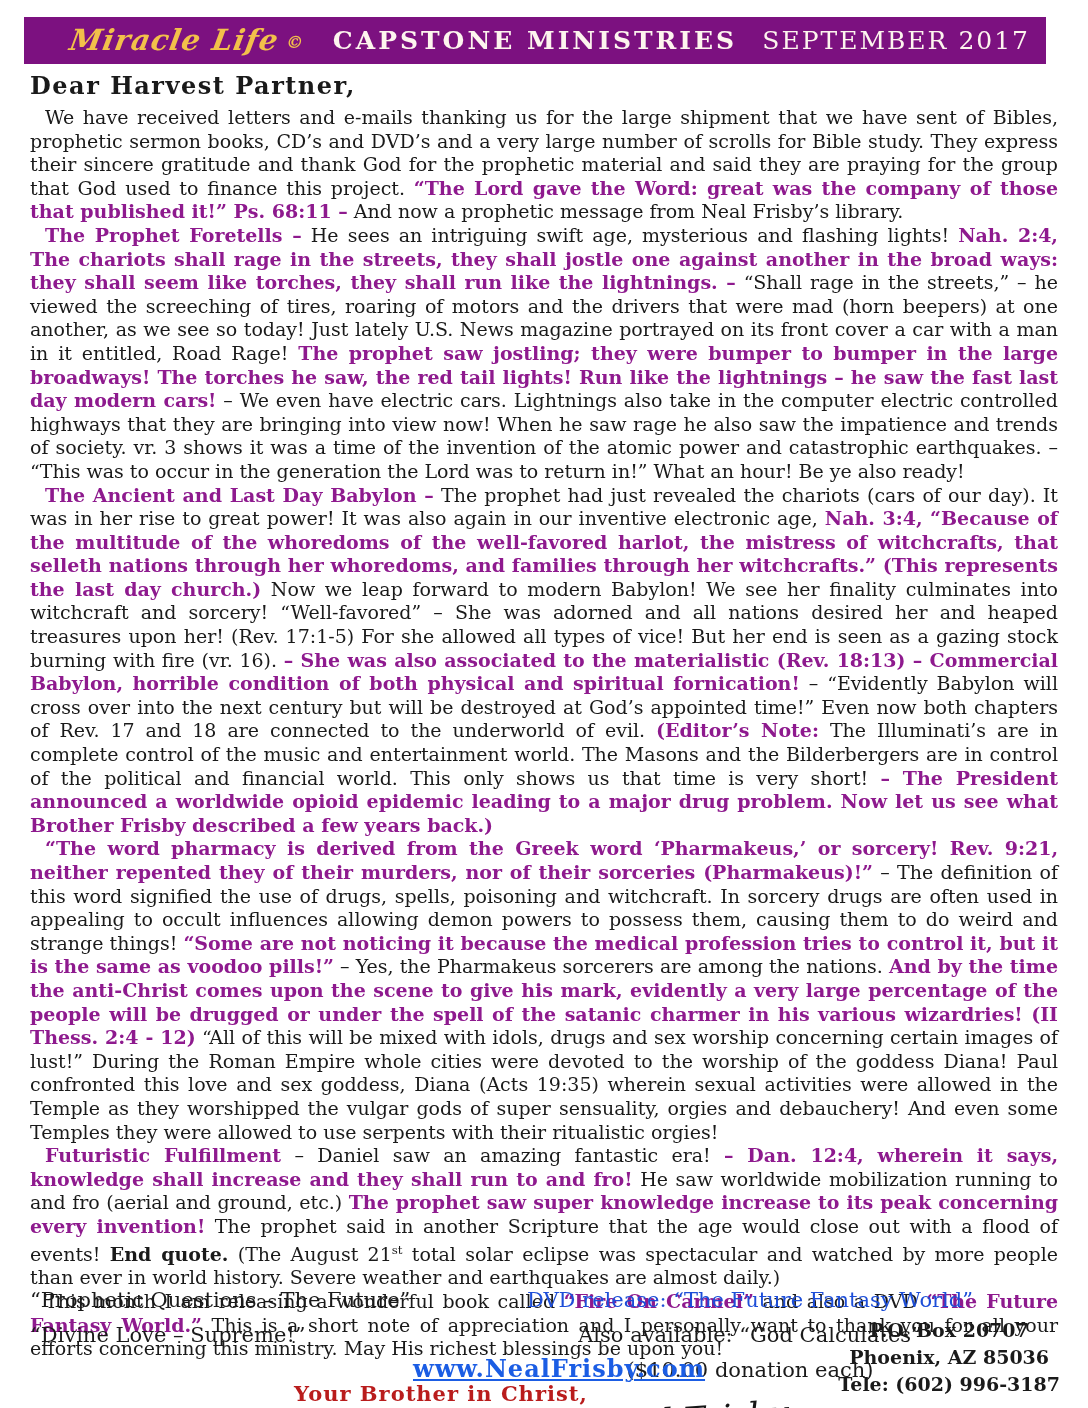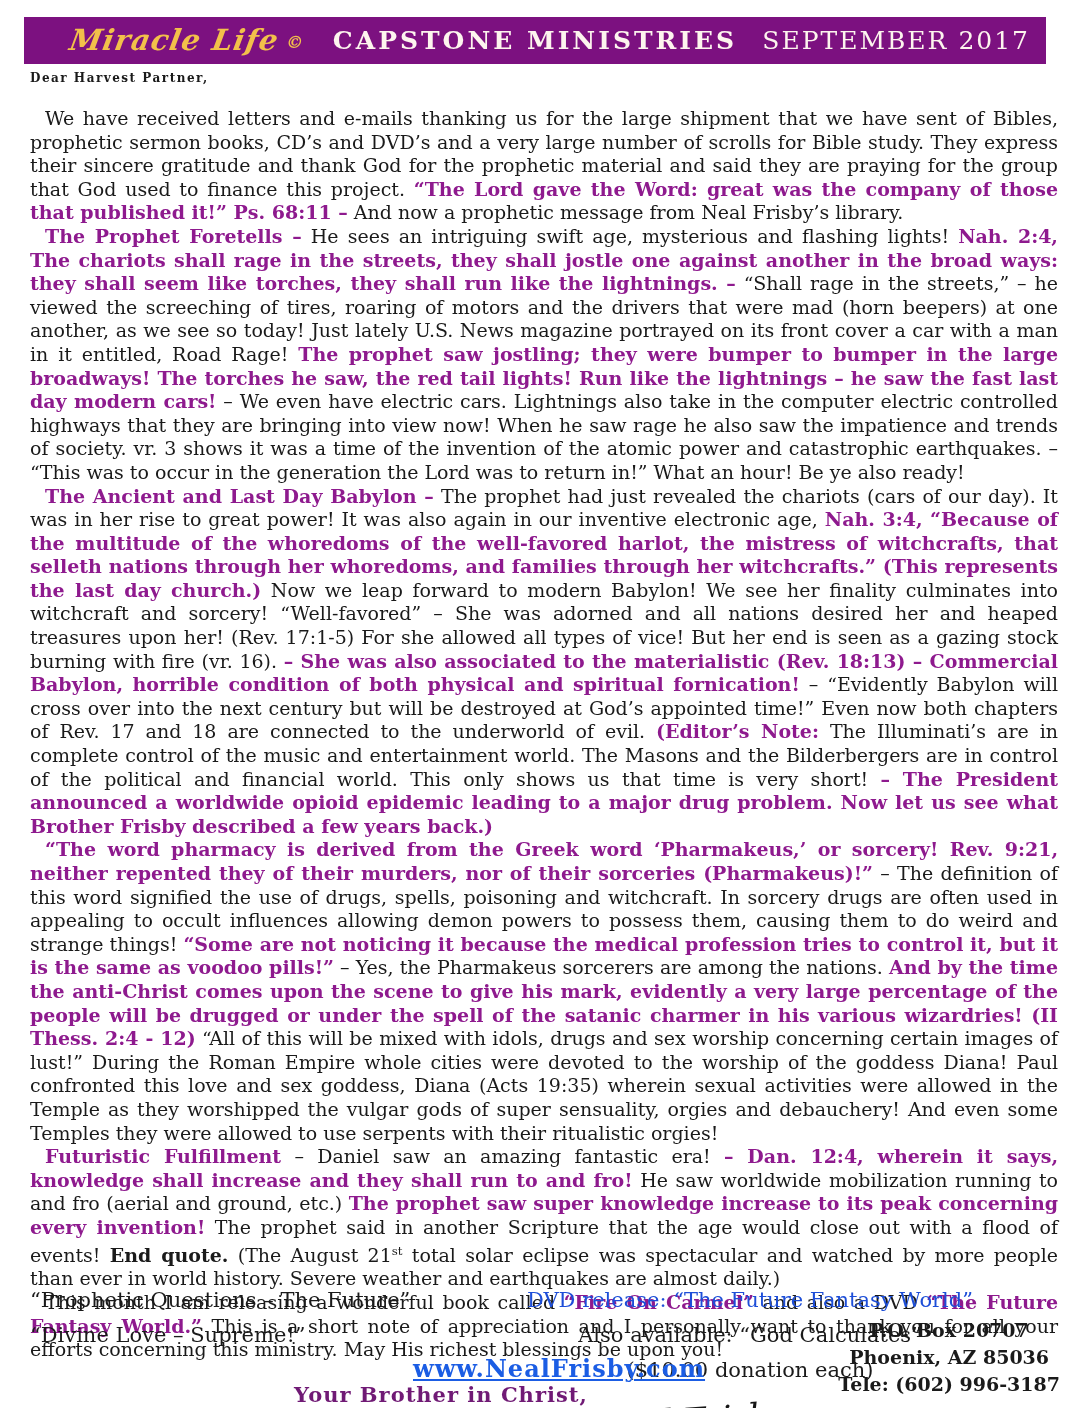--- a/index.html
+++ b/index.html
@@ -28,36 +28,36 @@
     position:absolute;left:50%;transform:translateX(-50%);
     color:#fdf4ee;font-weight:bold;font-size:25px;letter-spacing:3px;white-space:nowrap;
   }
   .banner-date{
     position:absolute;right:16px;
     color:#fdf4ee;font-weight:normal;font-size:25px;letter-spacing:2px;white-space:nowrap;
   }
   
   .content{position:absolute;left:30px;right:30px;top:71px;}
   .salutation{
-    font-weight:bold;font-size:12px;letter-spacing:1.5px;
-    margin:0 0 22px 0;
+    font-weight:bold;font-size:24px;letter-spacing:1.5px;
+    margin:0 0 6px 0;
   }
   .para{
     margin:0;text-align:justify;
     font-size:19px;line-height:23.6px;
     text-indent:15px;
   }
   .t-n{color:#1a1a1a;}
   .t-b{color:#1a1a1a;font-weight:bold;}
   .t-p{color:#8e1a8e;font-weight:bold;}
   sup.t-n{font-size:0.62em;}
   
   .closing-line{
     margin:20px 0 0 264px;
-    color:#701a75;font-weight:bold;font-size:21px;letter-spacing:1px;
+    color:#b91c1c;font-weight:bold;font-size:21px;letter-spacing:1px;
   }
   .signature{
     margin:-6px 0 0 528px;
     font-size:35px;font-style:italic;
     letter-spacing:-1px;
     transform:rotate(-4deg);
     width:260px;
     color:#161616;
   }
   

